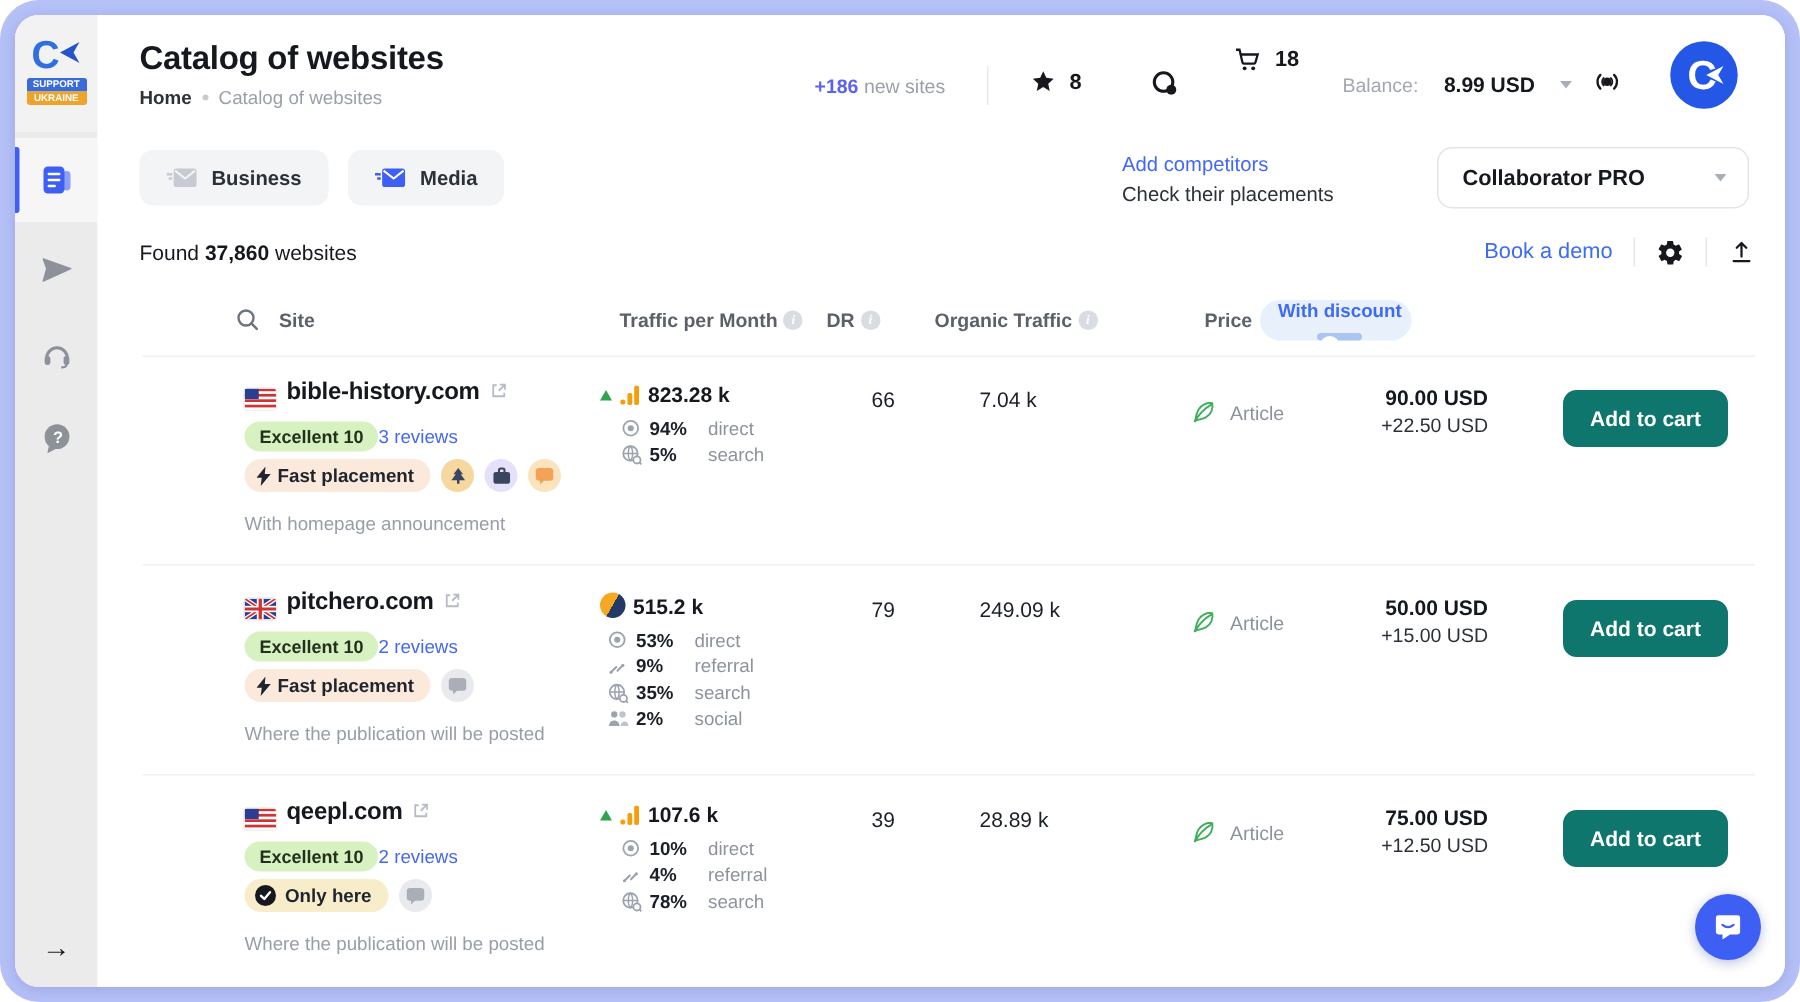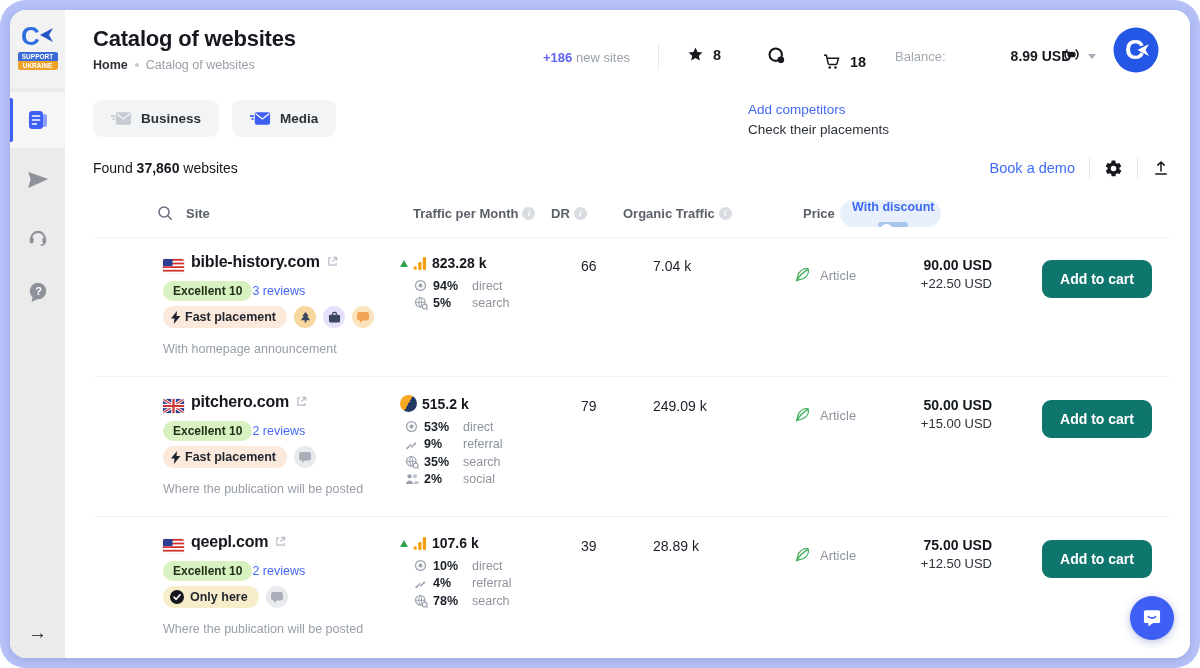--- a/index.html
+++ b/index.html
@@ -29,24 +29,24 @@
   .crumb-dot { width:4px; height:4px; border-radius:50%; background:#c7cbd2; }
   .crumb-cur { color:#9aa0a9; }
 
   .new-sites { left:478px; top:40px; font-size:13px; cursor:pointer; }
   .new-sites b { color:#5b63f0; font-weight:600; }
   .new-sites span { color:#9aa0a9; }
   .vdiv-top { left:593px; top:34px; width:1px; height:26px; background:#e7e9ed; }
   .ico-group { display:flex; align-items:center; gap:9px; font-size:14.5px; font-weight:700; color:#16181d; cursor:pointer; }
   .g-star { left:622px; top:36px; }
   .g-chat { left:702px; top:36px; }
-  .g-cart { left:757px; top:42px; }
+  .g-cart { left:757px; top:20px; }
   .balance { left:830px; top:38px; font-size:13px; display:flex; align-items:center; gap:17px; cursor:pointer; }
   .balance .lab { color:#a2a8b1; }
-  .balance .val { color:#15181e; font-weight:700; font-size:14px;margin-left:48px; }
+  .balance .val { color:#15181e; font-weight:700; font-size:14px; }
   .caret { width:0; height:0; border-left:4px solid transparent; border-right:4px solid transparent; border-top:5px solid #a9afb8; display:inline-block; }
   .bell { left:996px; top:34px; cursor:pointer; }
   .avatar { left:1048px; top:17px; cursor:pointer; }
 
   
   .btn-row { left:28px; top:90px; display:flex; gap:13px; }
   .fbtn { height:37px; border:none; border-radius:9px; display:inline-flex; align-items:center; gap:9px; padding:0 18px; font-family:inherit; font-size:13.5px; font-weight:700; cursor:pointer; }
   .fbtn.primary { background:#3e5ff4; color:#fff; }
   .fbtn.ghost { background:#f3f4f6; color:#2b3138; }
   .competitors { left:683px; top:90px; font-size:13.5px; line-height:20px; }
@@ -241,20 +241,24 @@
         </svg>
         <span>Media</span>
       </button>
     </div>
 
     <div class="abs competitors">
       <a>Add competitors</a>
       <div>Check their placements</div>
     </div>
 
+    <div class="abs plan-select">
+      <span class="pv">Collaborator PRO</span>
+      <span class="caret"></span>
+    </div>
 
     <div class="abs found">
       <span>Found</span>
       <b>37,860</b>
       <span>websites</span>
     </div>
     <div class="abs tools">
       <span class="book">Book a demo</span>
       <span class="vdiv"></span>
       <span class="tool-ic">

